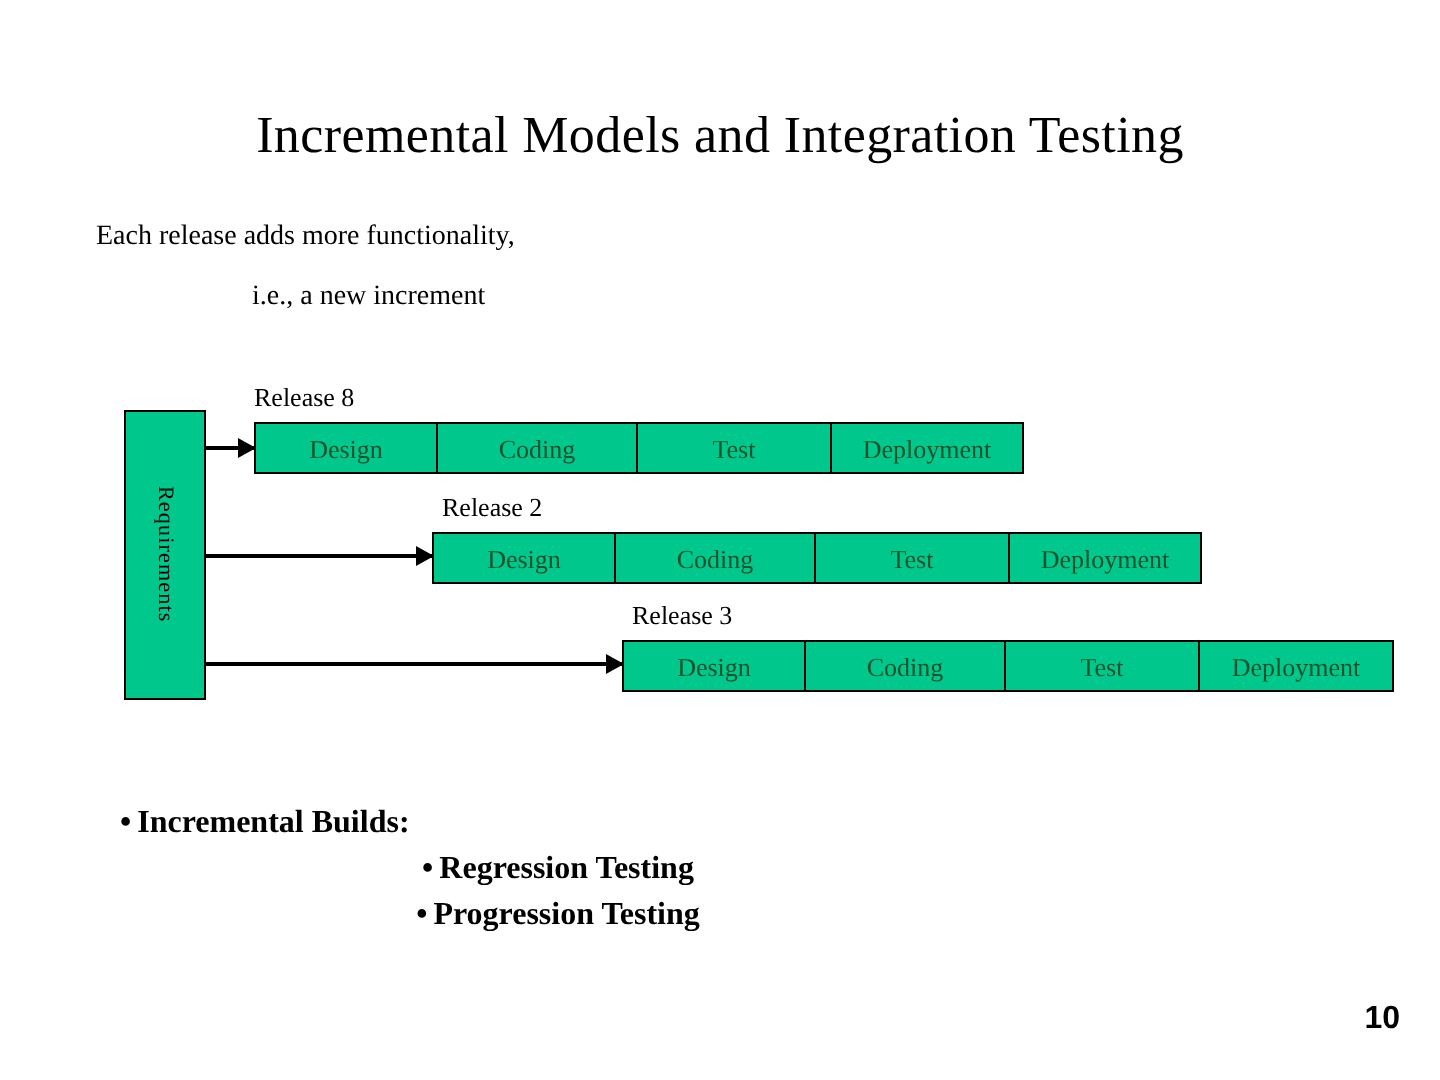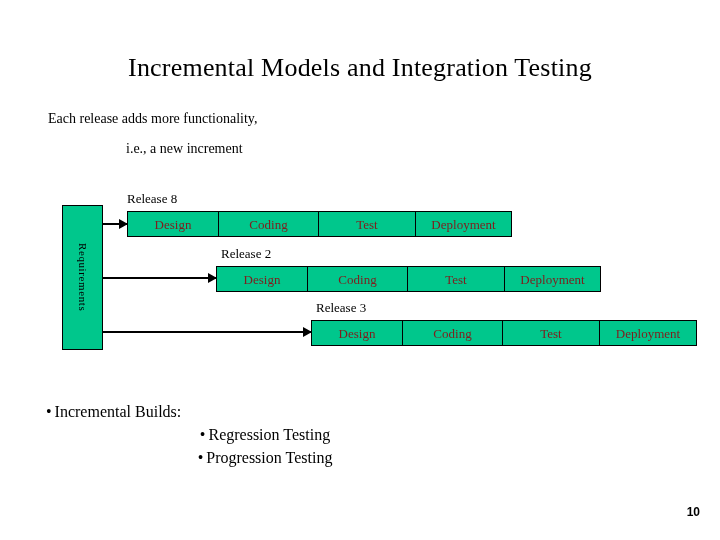--- a/index.html
+++ b/index.html
@@ -104,55 +104,56 @@
   }
   .phase-cell {
     border-right: 1px solid #000000;
     box-sizing: border-box;
     display: flex;
     align-items: center;
     justify-content: center;
     font-size: 13px;
     line-height: 15px;
     white-space: nowrap;
-    color: #7f1d1d;
+    color: #14532d;
   }
   .phase-cell:last-child {
     border-right: none;
   }
 
   
   #bullets {
     position: absolute;
-    left: 46px;
+    left: 60px;
     top: 400px;
     width: 400px;
     font-size: 16px;
     line-height: 23px;
+    font-weight: bold;
   }
   .bullet-l1 {
     padding-left: 0;
     font-size: 16px;
   }
   .bullet-l2 {
     padding-left: 38px;
     font-size: 16px;
     text-align: center;
   }
   .bullet-mark {
     display: inline-block;
     margin-right: 3px;
   }
 
   
   #page-number {
     position: absolute;
     right: 20px;
     bottom: 21px;
-    font-size: 12px;
+    font-size: 16px;
     font-family: "Liberation Sans", sans-serif;
     font-weight: bold;
   }
 </style>
 </head>
 <body>
 
 <div id="slide-title">Incremental Models and Integration Testing</div>
 
 <div id="subtitle-block">

